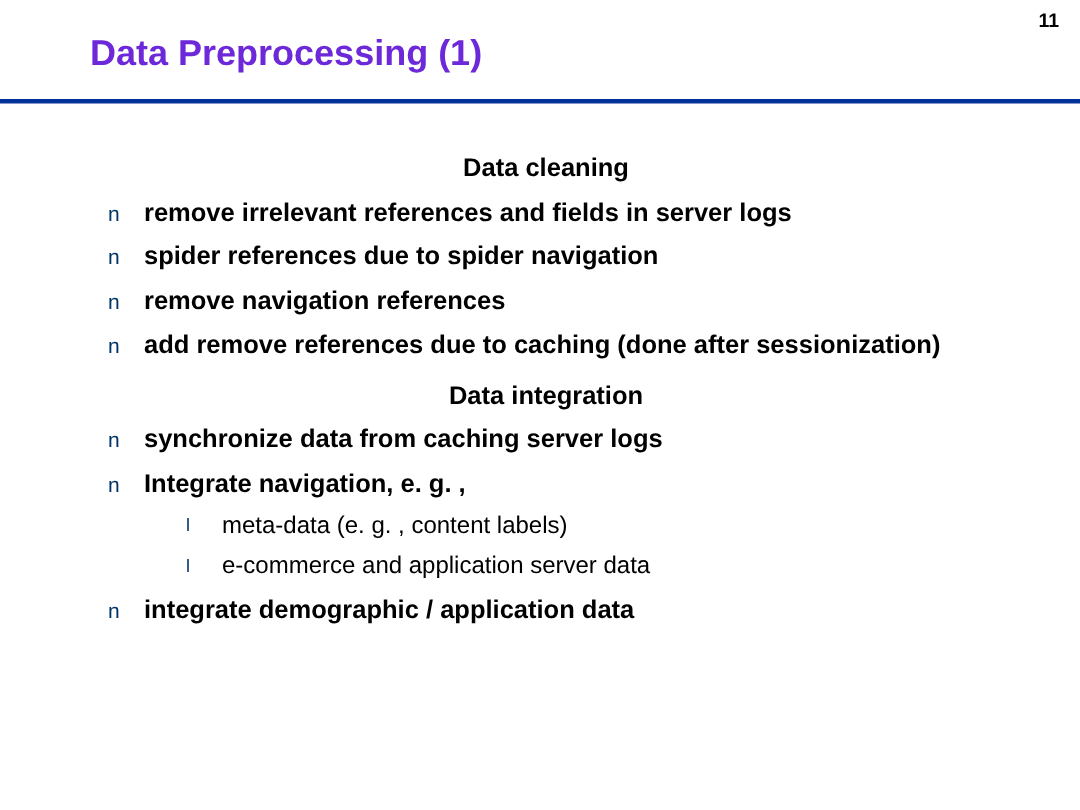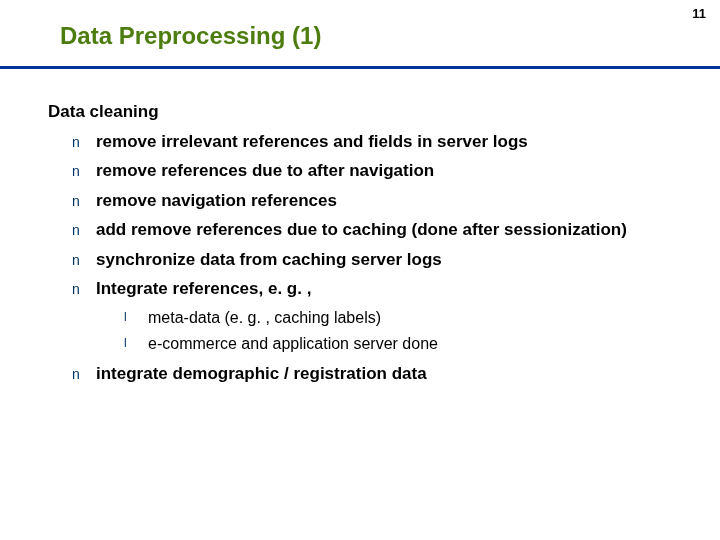--- a/index.html
+++ b/index.html
@@ -25,21 +25,21 @@
     font-size: 13px;
     font-weight: bold;
     color: #000;
   }
   .title {
     position: absolute;
     top: 22px;
     left: 60px;
     font-size: 24px;
     font-weight: bold;
-    color: #4d7c0f;
+    color: #6d28d9;
   }
   .rule {
     position: absolute;
     top: 66px;
     left: 0;
     width: 720px;
     height: 3px;
     background: #003399;
   }
   .body {
@@ -47,20 +47,21 @@
     top: 88px;
     left: 48px;
     right: 40px;
     font-size: 17px;
     line-height: 1.15;
   }
   .section-head {
     font-weight: bold;
     margin-top: 14px;
     margin-bottom: 8px;
+    text-align: center;
   }
   .lvl1 {
     display: flex;
     align-items: flex-start;
     margin: 10px 0 10px 24px;
     font-weight: bold;
   }
   .lvl1 .bullet {
     font-family: Wingdings, "Zapf Dingbats", sans-serif;
     font-size: 14px;
@@ -106,49 +107,50 @@
   <div class="body">
 
     <div class="section-head">Data cleaning</div>
 
     <div class="lvl1">
       <span class="bullet">n</span>
       <span class="text">remove irrelevant references and fields in server logs</span>
     </div>
     <div class="lvl1">
       <span class="bullet">n</span>
-      <span class="text">remove references due to after navigation</span>
+      <span class="text">spider references due to spider navigation</span>
     </div>
     <div class="lvl1">
       <span class="bullet">n</span>
       <span class="text">remove navigation references</span>
     </div>
     <div class="lvl1">
       <span class="bullet">n</span>
       <span class="text">add remove references due to caching (done after sessionization)</span>
     </div>
 
+    <div class="section-head">Data integration</div>
 
     <div class="lvl1">
       <span class="bullet">n</span>
       <span class="text">synchronize data from caching server logs</span>
     </div>
     <div class="lvl1">
       <span class="bullet">n</span>
-      <span class="text">Integrate references, e. g. ,</span>
+      <span class="text">Integrate navigation, e. g. ,</span>
     </div>
 
     <div class="lvl2">
       <span class="bullet">l</span>
-      <span class="text">meta-data (e. g. , caching labels)</span>
+      <span class="text">meta-data (e. g. , content labels)</span>
     </div>
     <div class="lvl2">
       <span class="bullet">l</span>
-      <span class="text">e-commerce and application server done</span>
+      <span class="text">e-commerce and application server data</span>
     </div>
 
     <div class="lvl1">
       <span class="bullet">n</span>
-      <span class="text">integrate demographic / registration data</span>
+      <span class="text">integrate demographic / application data</span>
     </div>
 
   </div>
 </div>
 
 </body></html>

